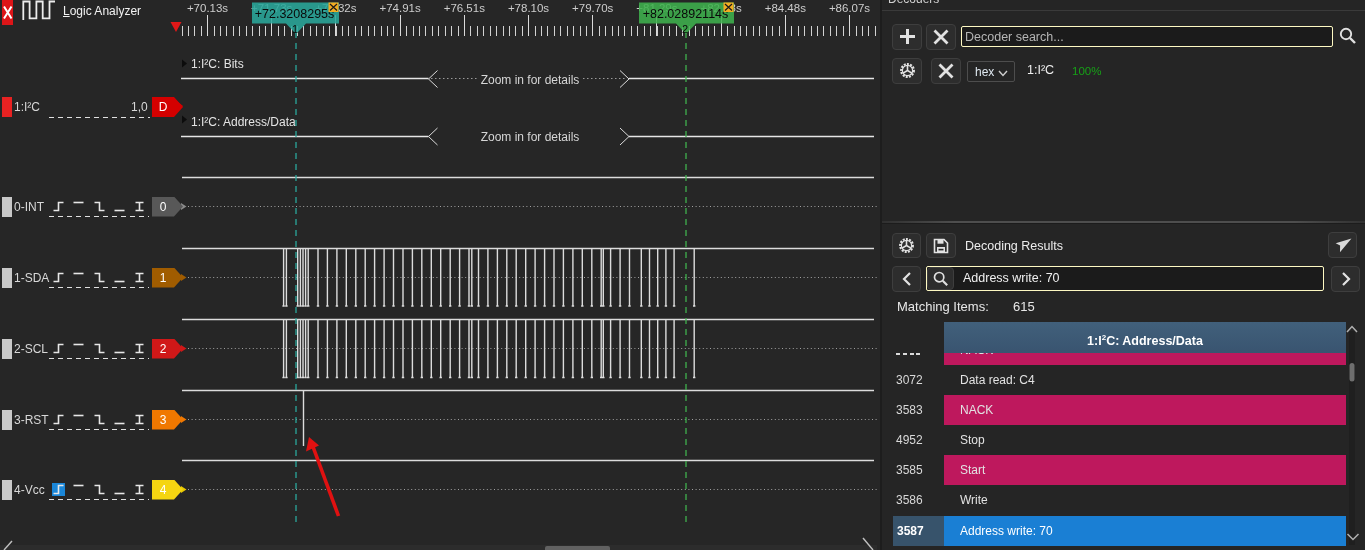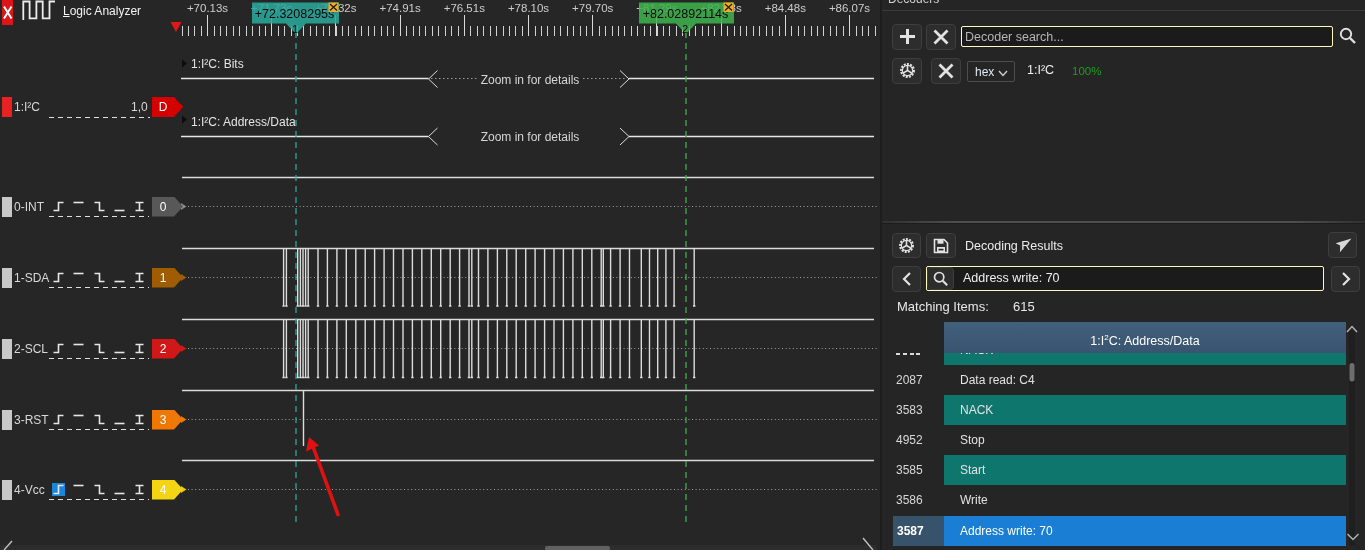--- a/index.html
+++ b/index.html
@@ -26,24 +26,24 @@
  border-left:2px solid #1d1d1d}
 #rptitle{position:absolute;left:0;top:-8px;font-size:12px;color:#d0d0d0;width:485px;
  height:19px;border-bottom:1px solid #3a3a3a;padding-left:6px}
 .btn{position:absolute;background:#2d2d2d;border:1px solid #3e3e3e;border-radius:4px;
  display:flex;align-items:center;justify-content:center}
 .inp{position:absolute;background:#1b1b1b;border:1px solid #fef9c3;border-radius:2px}
 .inp .ph{font-size:12.5px;color:#b5b5b5;line-height:21px;padding-left:3px}
 #hexdd{position:absolute;left:85px;top:61px;width:48px;height:21px;border:1px solid #4d4d4d;
  border-radius:2px;font-size:12px;color:#dfe8f0;padding:3px 0 0 7px}
 #thead{position:absolute;left:62px;top:321.5px;width:402px;height:31px;text-align:center;
- font-size:12.5px;font-weight:normal;color:#fff;line-height:31px;
+ font-size:12.5px;font-weight:bold;color:#fff;line-height:31px;
  background:linear-gradient(#41607b,#395470)}
 .trow{position:absolute;left:0;top:0;width:464px;height:30.2px;overflow:hidden}
-.trow.lite .tcell{background:#0f766e}
+.trow.lite .tcell{background:#be185d}
 .trow.lite .tnum{background:transparent}
 .tnum{position:absolute;left:0;top:0;width:62px;height:100%;font-size:12px;color:#d9d9d9;
  line-height:30px;padding-left:14px}
 .tcell{position:absolute;left:62px;top:0;width:402px;height:100%;font-size:12px;color:#e2e2e2;
  line-height:30px;padding-left:16px}
 .tnum.sel{background:#37536b;color:#fff;font-weight:bold;left:11px;width:51px;padding-left:4px}
 .tcell.selc{background:#1a7fd4;color:#fff}
 </style></head>
 <body>
 <div id="app">
@@ -312,21 +312,21 @@
       <div style="position:absolute;left:15px;top:299px;font-size:13px;color:#e8e8e8">Matching Items:</div>
       <div style="position:absolute;left:131px;top:299px;font-size:13px;color:#e8e8e8">615</div>
       <div id="thead">1:I<span style="font-size:8px;vertical-align:super">2</span>C: Address/Data</div>
       <div class="trow lite" style="top:352.5px;height:12px">
         <div class="tcell" style="height:12px;line-height:10px">
           <span style="position:absolute;top:-7.5px;left:16px;font-size:12px">NACK</span>
         </div>
       </div>
       <div style="position:absolute;left:14px;top:352.5px;width:26px;height:2px;background:repeating-linear-gradient(90deg,#dadada 0 4px,transparent 4px 6.8px)"></div>
       <div class="trow" style="top:364.5px">
-        <div class="tnum">2087</div>
+        <div class="tnum">3072</div>
         <div class="tcell">Data read: C4</div>
       </div>
       <div class="trow lite" style="top:394.7px">
         <div class="tnum">3583</div>
         <div class="tcell">NACK</div>
       </div>
       <div class="trow" style="top:424.9px">
         <div class="tnum">4952</div>
         <div class="tcell">Stop</div>
       </div>

